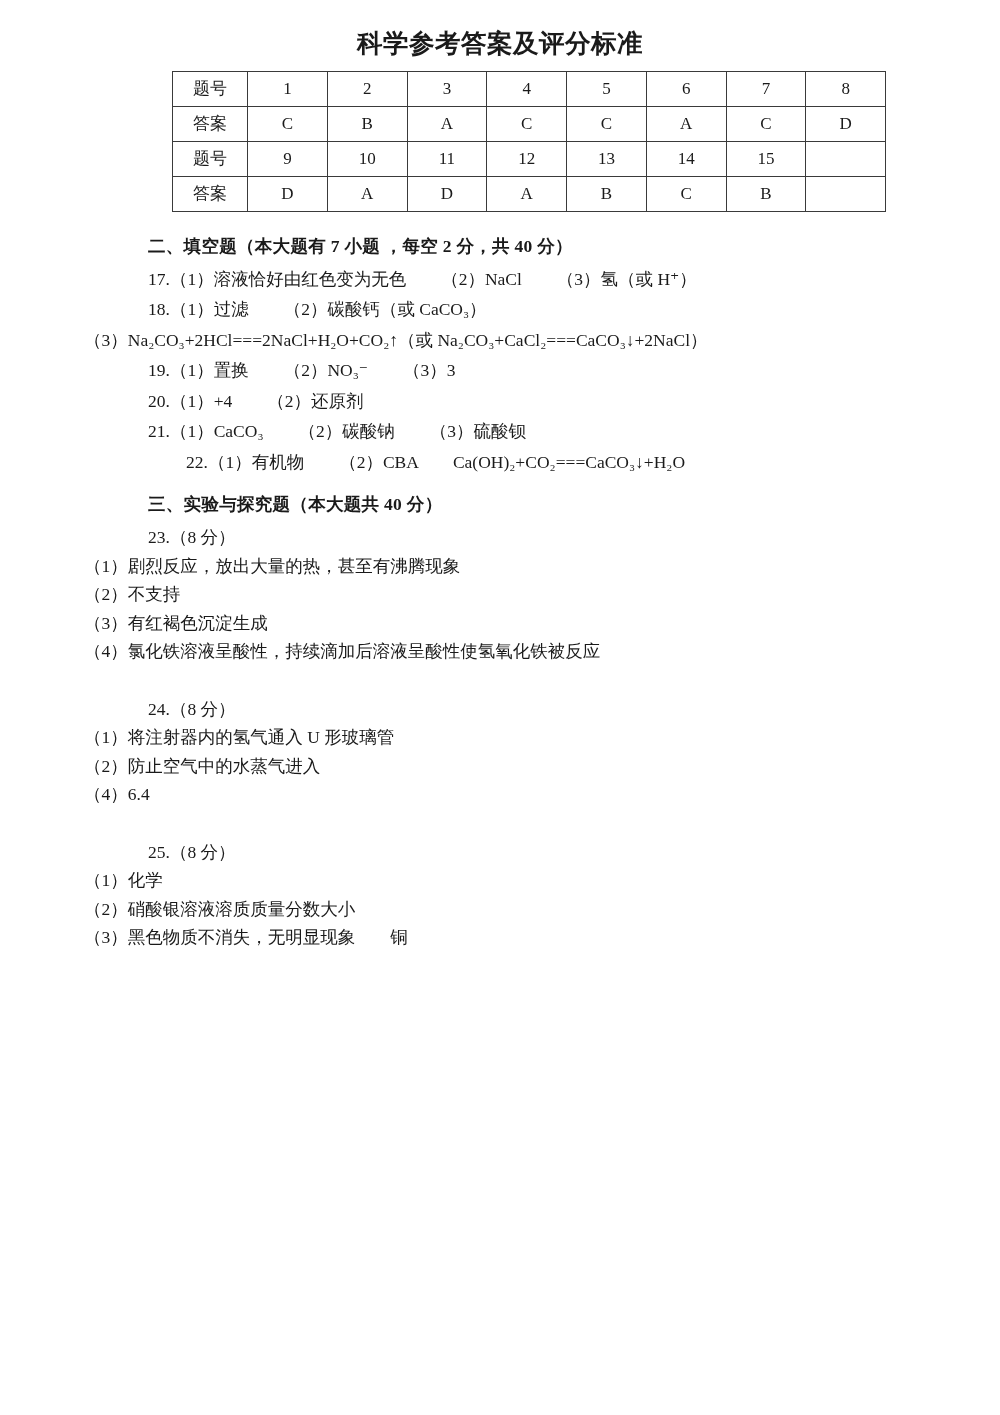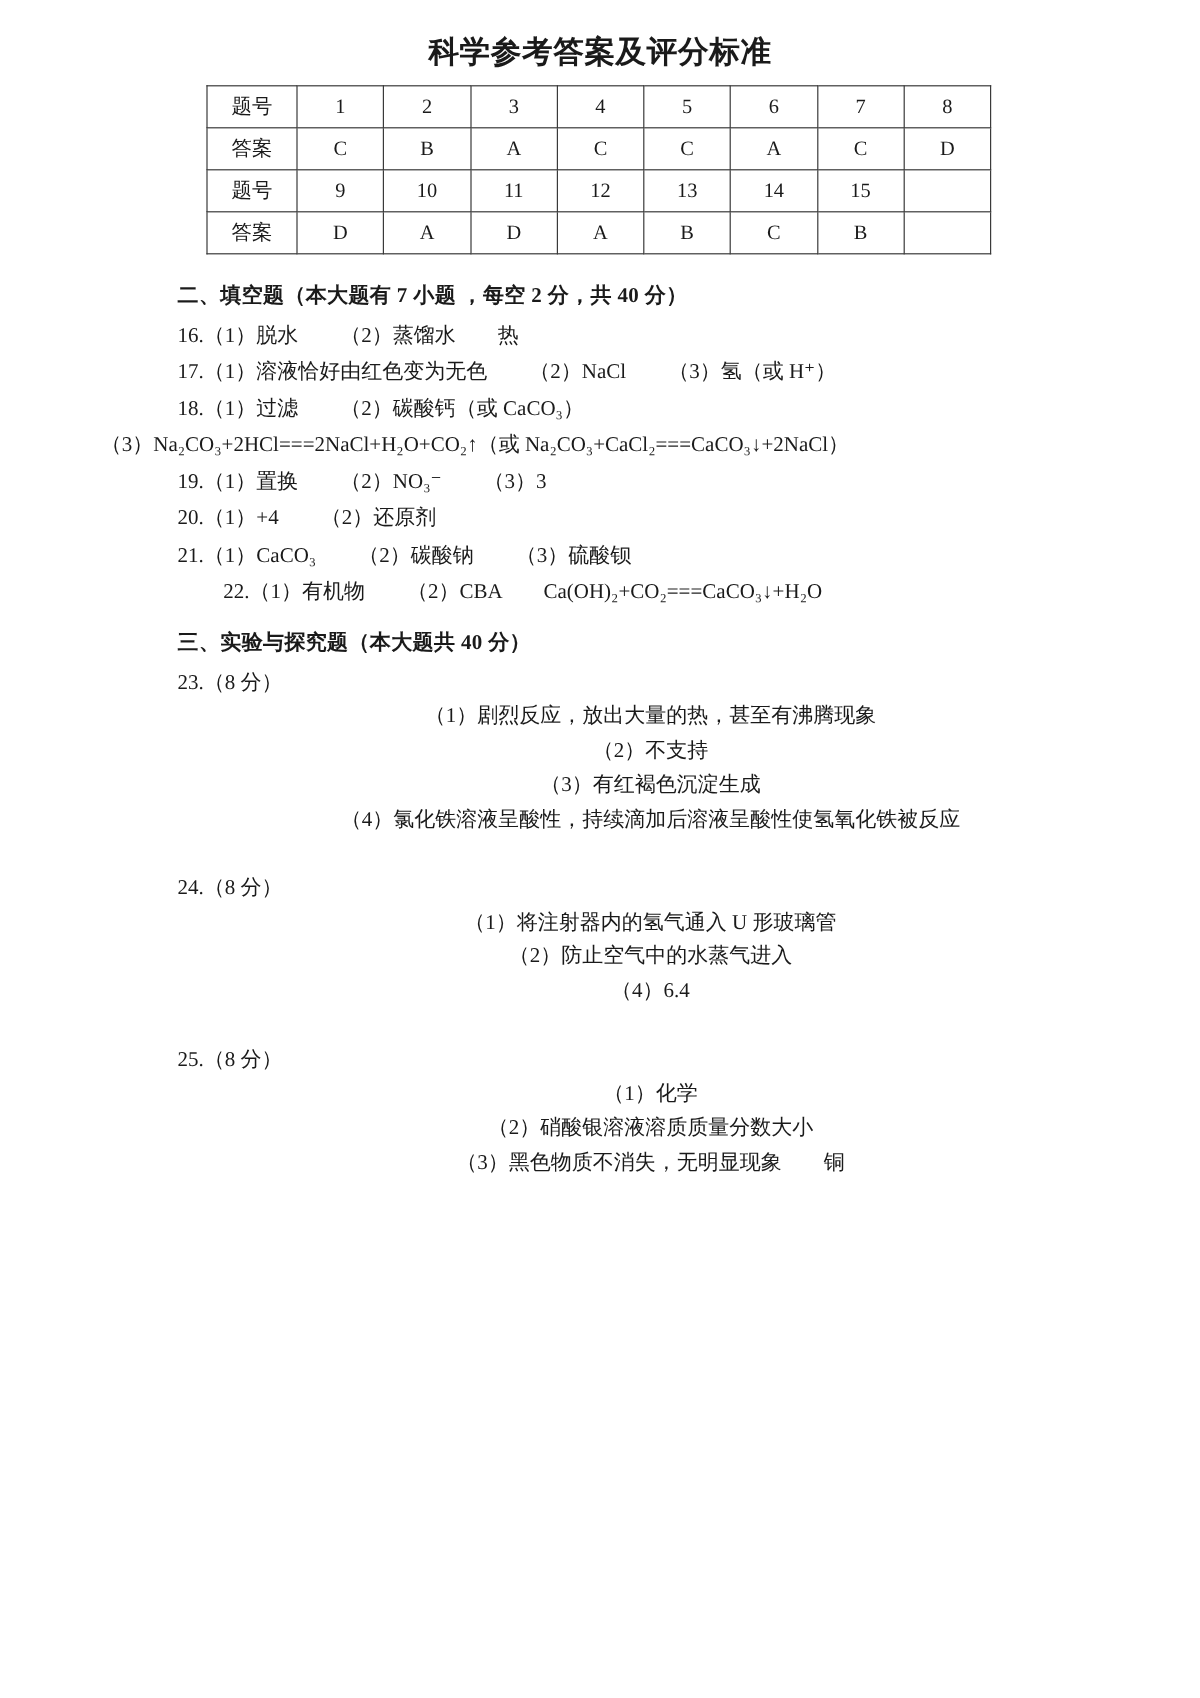--- a/index.html
+++ b/index.html
@@ -45,21 +45,21 @@
   #sec2-heading { margin-top: 22px; }
   #sec3-heading { margin-top: 21px; }
 
   
   .table-wrap {
     margin-top: 14px;
     margin-left: 172px;
   }
   table.answers {
     border-collapse: collapse;
-    width: 654px;
+    width: 714px;
     table-layout: fixed;
   }
   table.answers td {
     border: 1px solid #3a3a3a;
     height: 34px;
     text-align: center;
     vertical-align: middle;
     font-size: 17px;
     padding: 0;
   }
@@ -71,21 +71,21 @@
   
   .line {
     font-size: 17.5px;
     line-height: 1.0;
     margin-left: 148px;
     margin-top: 13px;
     white-space: nowrap;
   }
   .line.indent1 { margin-left: 84px; }
   .line.indent2 { margin-left: 186px; }
-  .line.tight { margin-top: 11px; text-align: center; }
+  .line.tight { margin-top: 11px; }
   .gap-top-lg { margin-top: 40px; }
 </style>
 </head>
 <body>
 
 <div class="page">
 
   <div class="doc-title title-line-2">科学参考答案及评分标准</div>
 
 
@@ -136,23 +136,20 @@
           <td>B</td>
           <td></td>
         </tr>
       </tbody>
     </table>
   </div>
 
   <div class="section-heading" id="sec2-heading">二、填空题（本大题有 7 小题 ，每空 2 分，共 40 分）</div>
 
   <div class="line">
-    <span>16.</span><span>（1）脱水　　（2）蒸馏水　　热</span>
-  </div>
-  <div class="line">
     <span>17.</span><span>（1）溶液恰好由红色变为无色　　（2）NaCl　　（3）氢（或 H⁺）</span>
   </div>
   <div class="line">
     <span>18.</span><span>（1）过滤　　（2）碳酸钙（或 CaCO₃）</span>
   </div>
   <div class="line indent1">
     <span>（3）Na₂CO₃+2HCl===2NaCl+H₂O+CO₂↑（或 Na₂CO₃+CaCl₂===CaCO₃↓+2NaCl）</span>
   </div>
   <div class="line">
     <span>19.</span><span>（1）置换　　（2）NO₃⁻　　（3）3</span>

